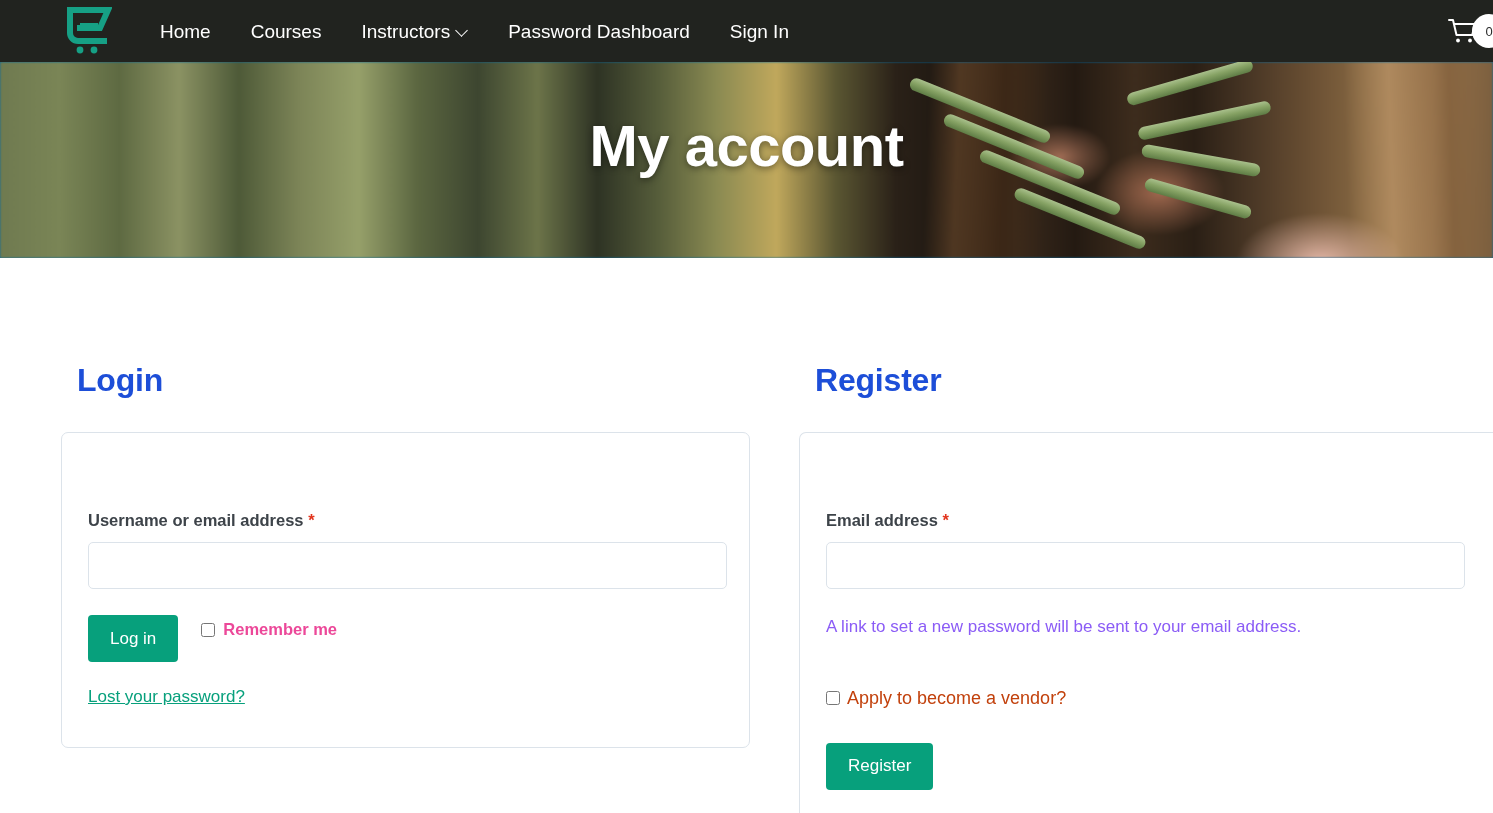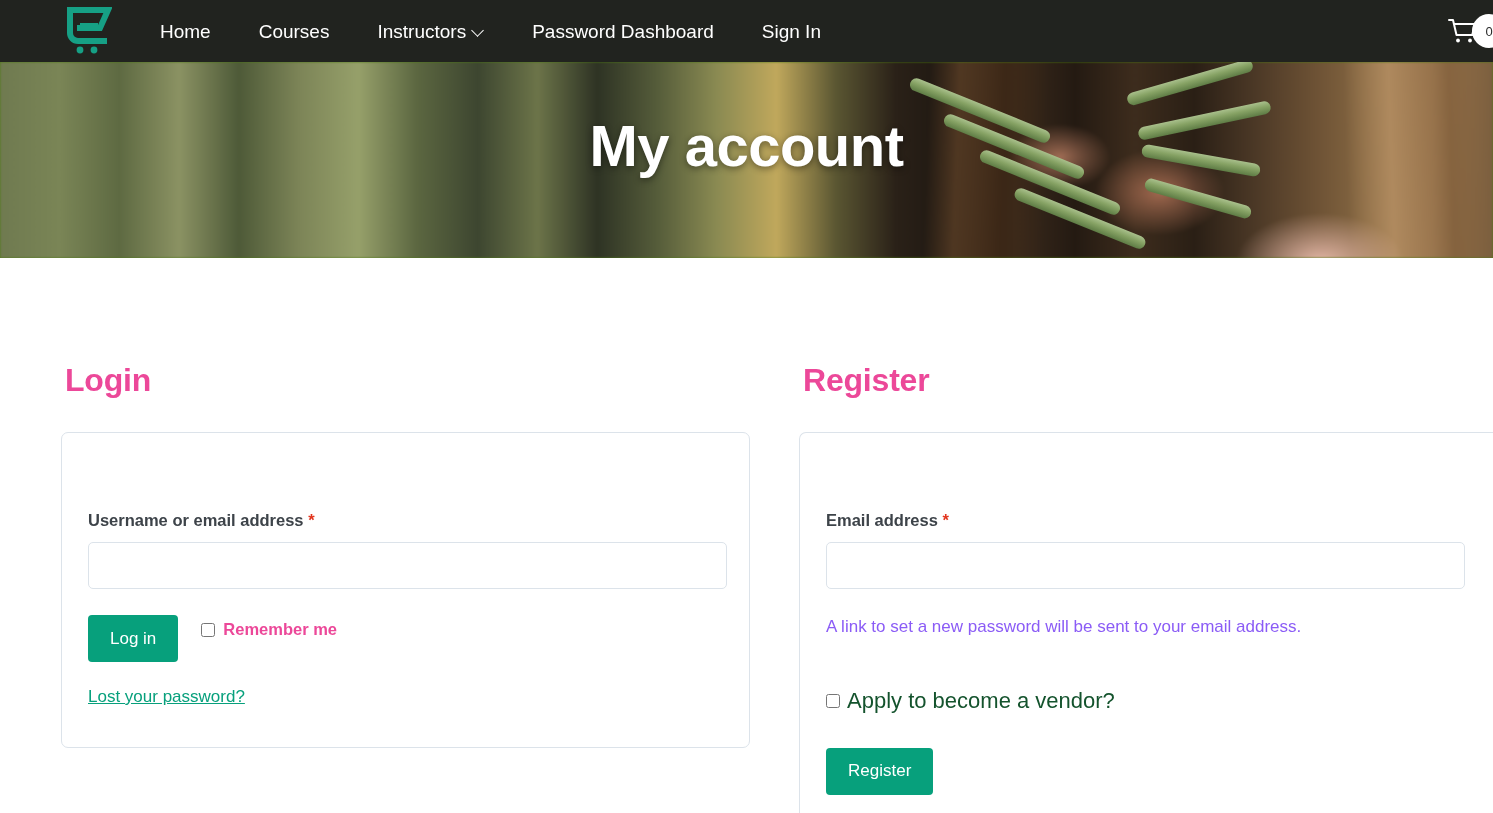--- a/index.html
+++ b/index.html
@@ -22,21 +22,21 @@
   }
   .logo {
     width: 54px; height: 54px;
     display: flex; align-items: center; justify-content: center;
     margin-right: 28px;
     flex: 0 0 auto;
   }
   .nav-links {
     display: flex;
     align-items: center;
-    gap: 16px;
+    gap: 8px;
   }
   .nav-link {
     color: #ffffff;
     font-size: 19px;
     line-height: 1;
     padding: 0 16px;
     text-decoration: none;
     white-space: nowrap;
     display: flex;
     align-items: center;
@@ -79,21 +79,21 @@
     justify-content: center;
     margin-left: -6px;
     margin-right: -13px;
   }
 
   
   .hero {
     position: relative;
     height: 196px;
     overflow: hidden;
-    background: #4d7c0f;
+    background: #0369a1;
   }
   .hero-photo {
     position: absolute;
     inset: 0;
     background:
       
       radial-gradient(ellipse 120px 70px at 1320px 200px, rgba(236,190,175,.92) 0%, rgba(236,190,175,0) 70%),
       radial-gradient(ellipse 90px 60px at 1160px 130px, rgba(196,126,96,.75) 0%, rgba(196,126,96,0) 72%),
       radial-gradient(ellipse 70px 46px at 1060px 95px, rgba(208,140,110,.7) 0%, rgba(208,140,110,0) 72%),
       
@@ -136,22 +136,22 @@
   .columns {
     display: flex;
     padding-top: 104px;
   }
   .col-login { width: 750px; padding-left: 61px; }
   .col-register { flex: 1; padding-left: 49px; }
 
   .section-title {
     font-size: 32px;
     font-weight: bold;
-    color: #ec4899;
-    margin: 0 0 33px 4px;
+    color: #1d4ed8;
+    margin: 0 0 33px 16px;
     letter-spacing: -0.2px;
   }
   .card {
     border: 1px solid #dce3ea;
     border-radius: 7px;
     background: #ffffff;
     padding: 42px 25px 40px 26px;
   }
   .card-register {
     border-right: none;
@@ -242,21 +242,21 @@
     line-height: 1.4;
   }
   .vendor-row {
     display: flex;
     align-items: center;
     gap: 7px;
     margin-top: 49px;
     cursor: pointer;
   }
   .vendor-row input { width: 14px; height: 14px; margin: 0; }
-  .vendor-row span { font-size: 22px; color: #14532d; }
+  .vendor-row span { font-size: 18px; color: #c2410c; }
   .register-btn-wrap { margin-top: 34px; }
 </style>
 </head>
 <body>
 
 <div class="navbar">
 
   <a class="logo" href="#">
     <svg width="46" height="48" viewBox="0 0 46 48">
       <path d="M4 3 H42 L34 21 H14" fill="none" stroke="#16a085" stroke-width="6" stroke-linecap="square"></path>

